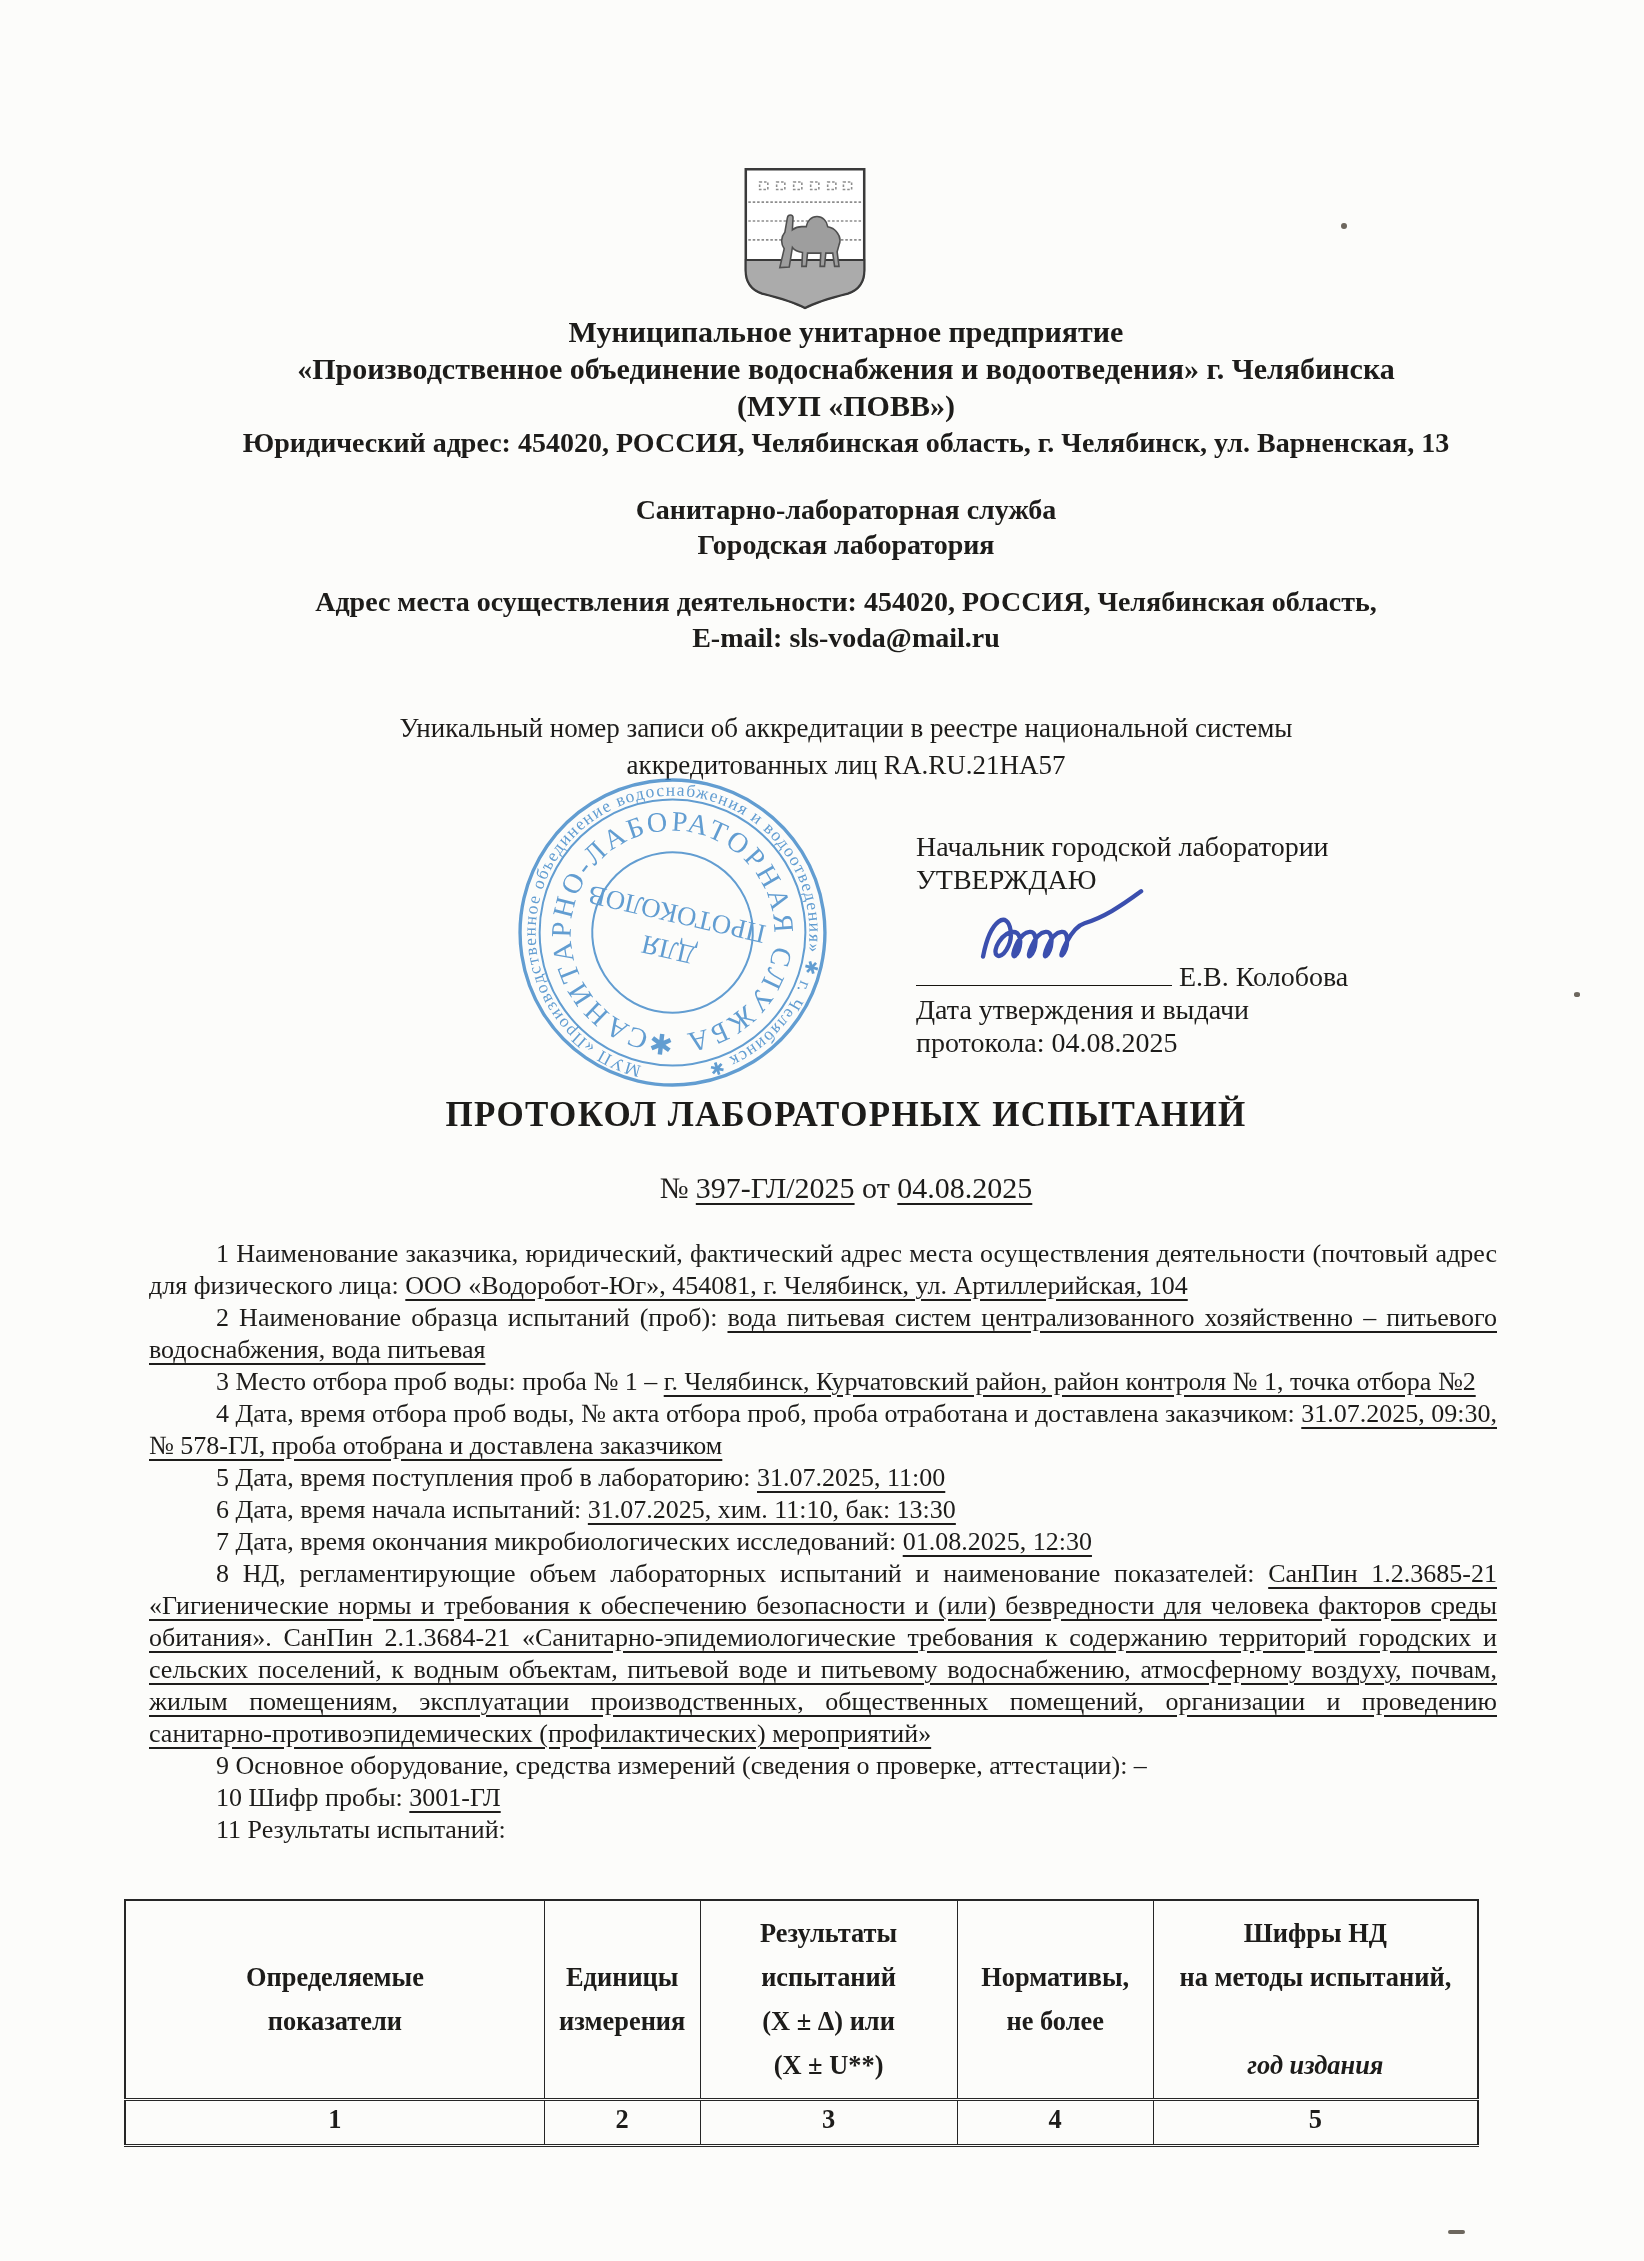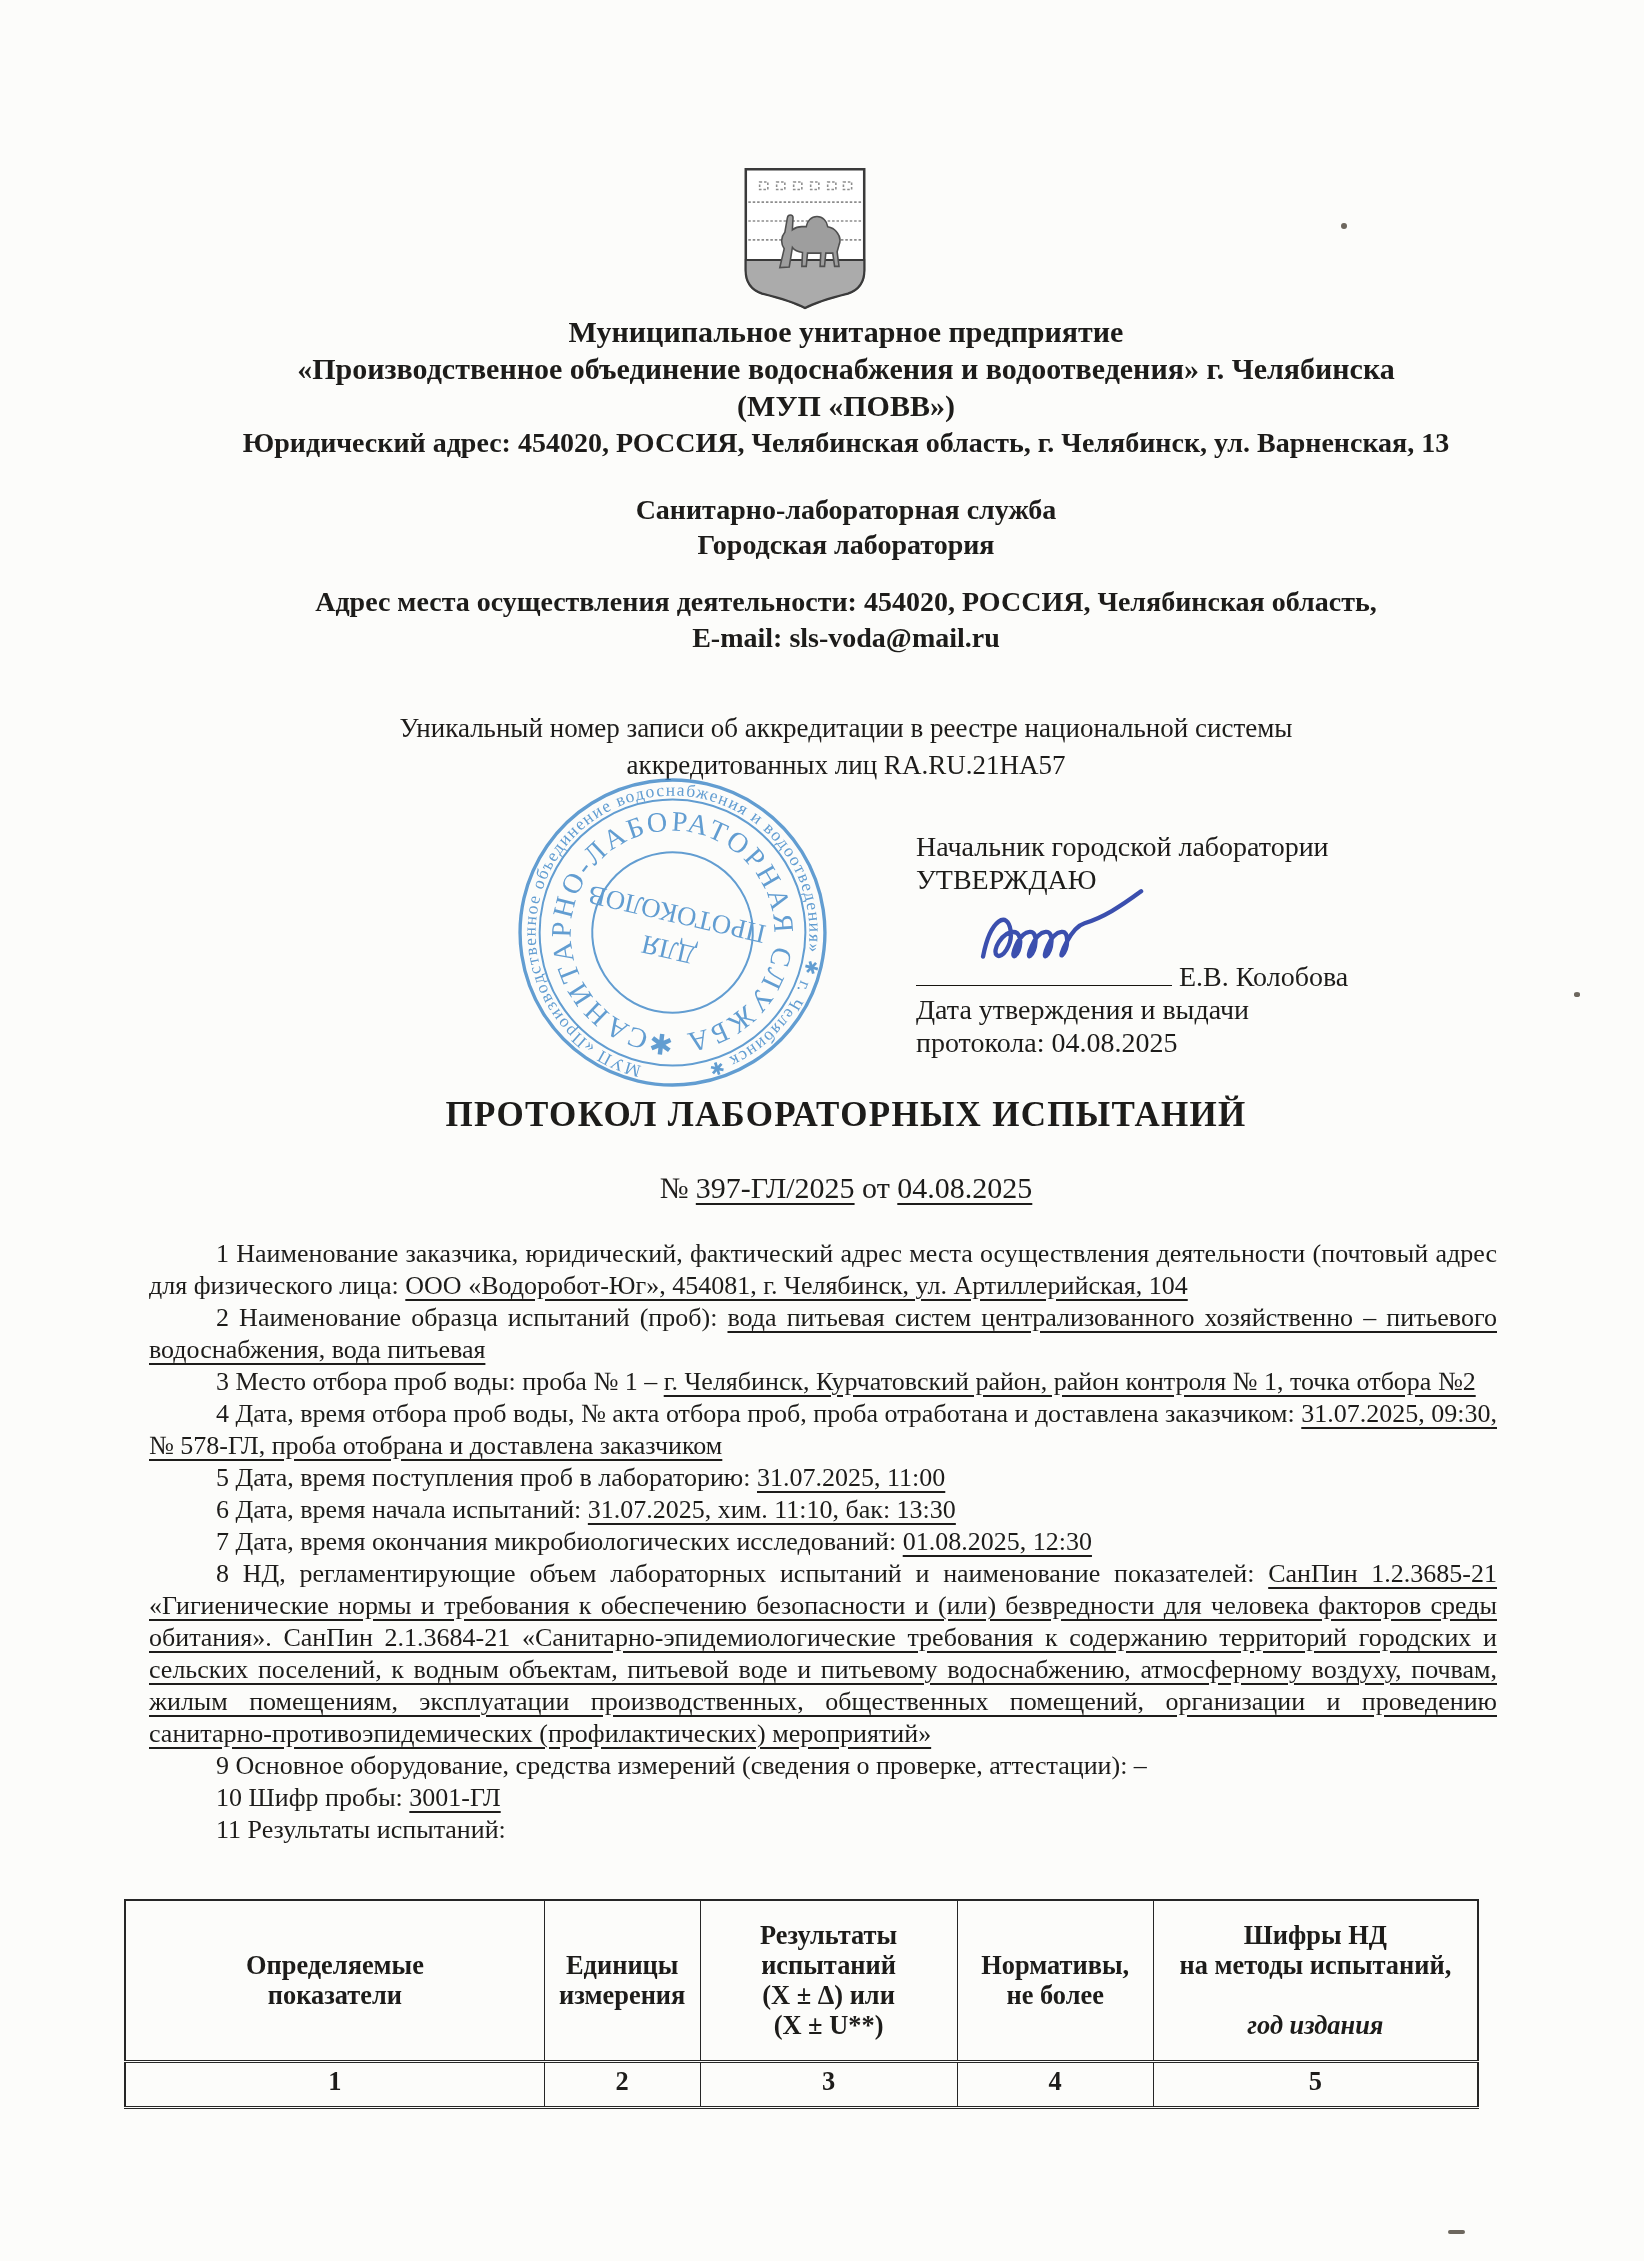--- a/index.html
+++ b/index.html
@@ -29,21 +29,21 @@
   .u{text-decoration:underline;text-underline-offset:4.5px;text-decoration-thickness:1.6px;}
   
   .paras{position:absolute;left:149px;top:1238px;width:1348px;
          font-size:26px;line-height:32px;text-align:justify;}
   .paras p{margin:0;text-indent:67px;}
   
   .results{position:absolute;left:124px;top:1899px;width:1355px;border-collapse:collapse;
            font-size:26.4px;border:2.6px solid #262626;}
   .results td{border:1.9px solid #262626;}
   .results .h{font-weight:bold;text-align:center;vertical-align:middle;
-              padding:10.3px 6.4px;white-space:pre-line;line-height:30px;height:138px;}
+              padding:10.3px 6.4px;white-space:pre-line;line-height:44px;height:138px;}
   .results .n{font-weight:bold;text-align:center;padding:3.9px 0 9px;
               border-top:3.9px double #262626;}
   .results tr.nums{border-bottom:3.9px double #262626;}
   .it{font-style:italic;}
   
   .speck{position:absolute;background:#6d675e;border-radius:50%;}
 </style>
 </head>
 <body>
 

